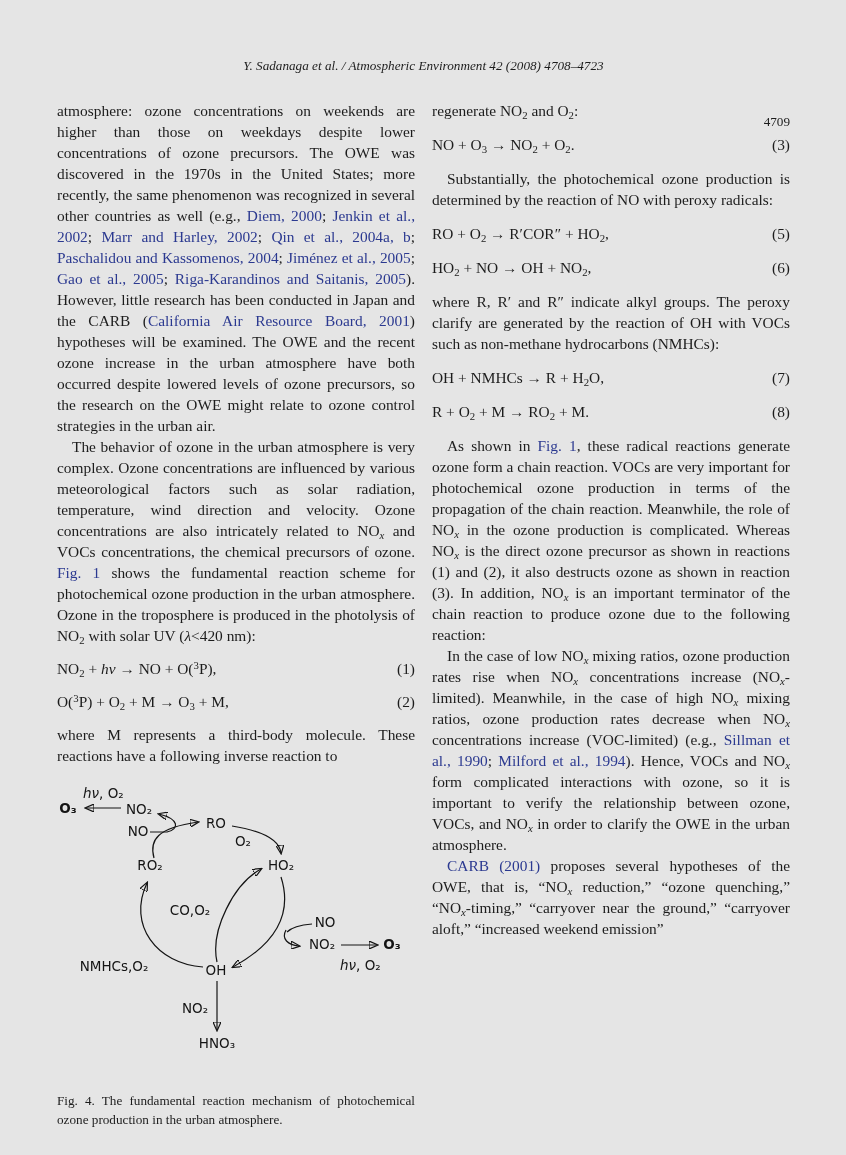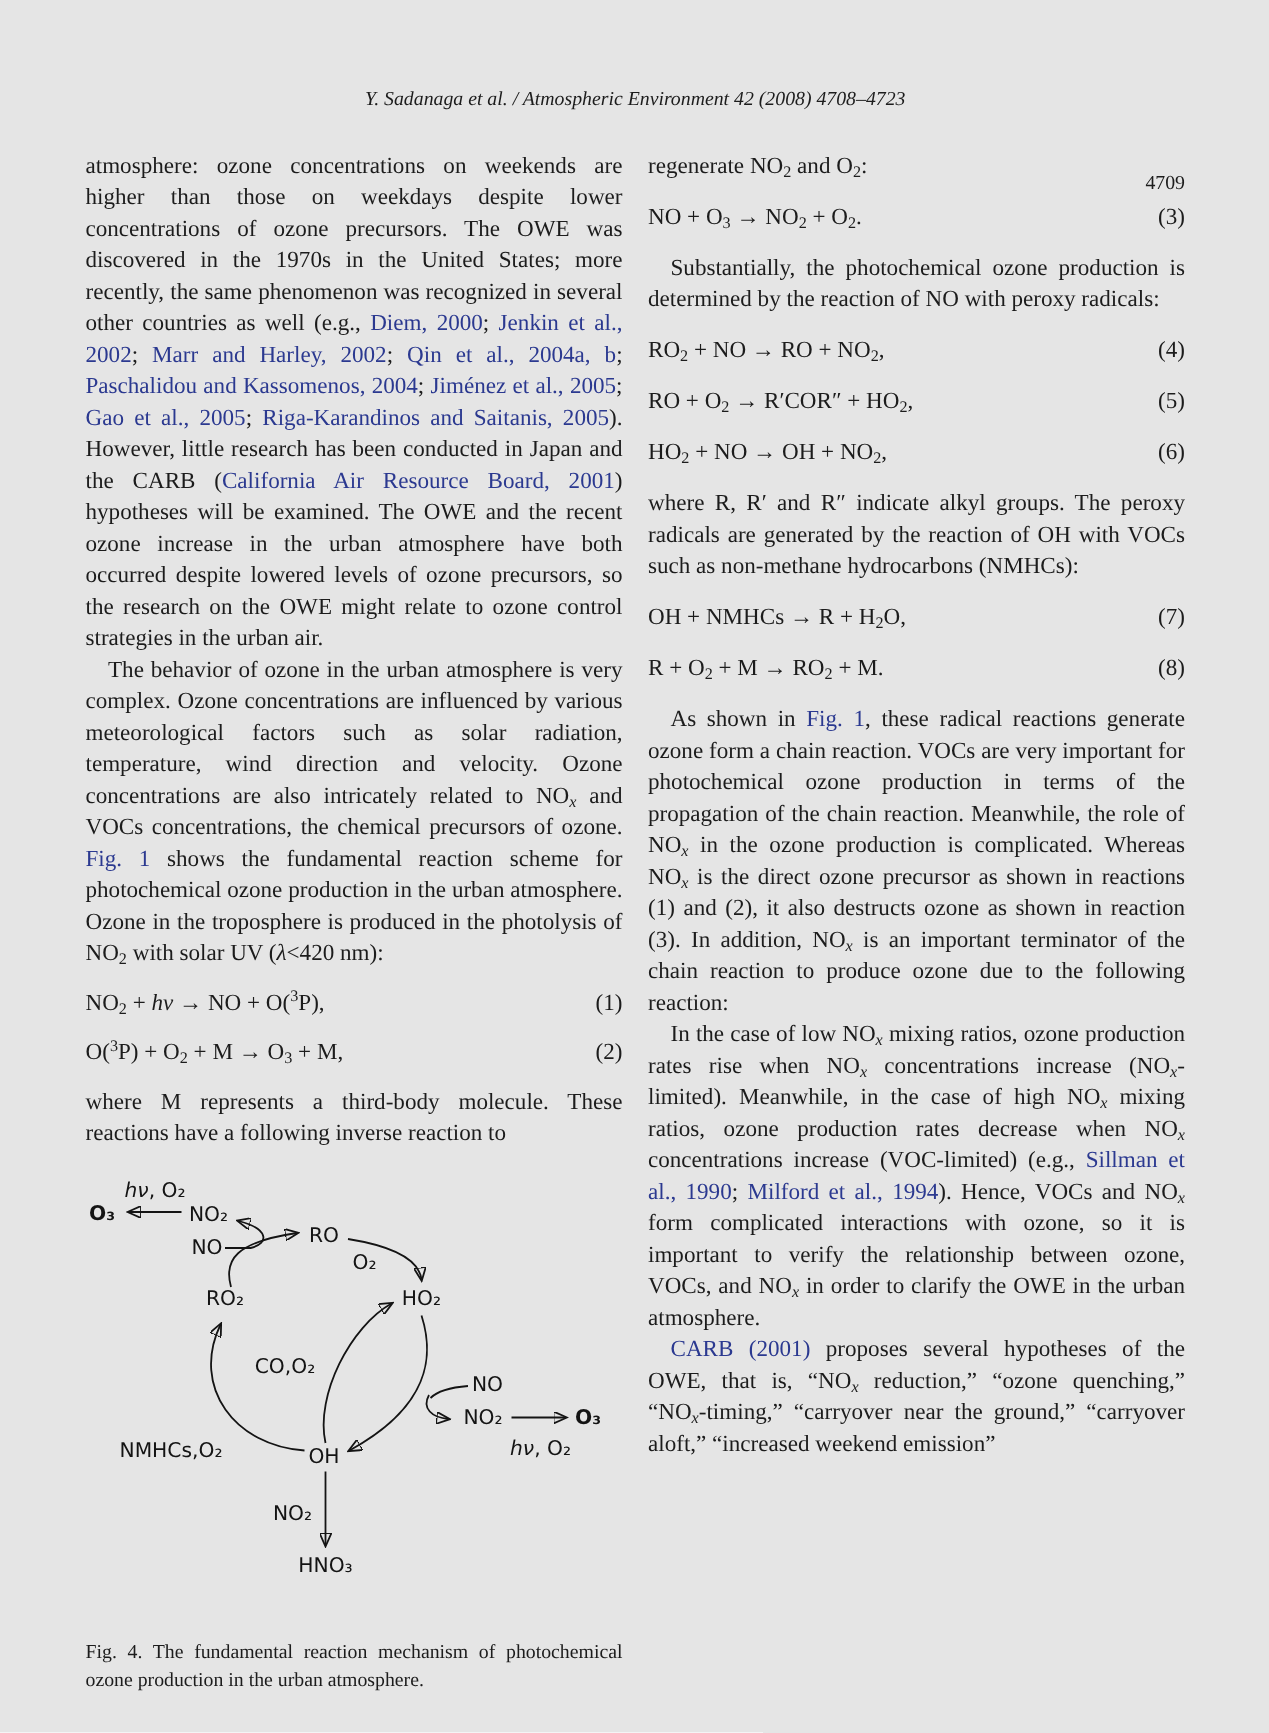--- a/index.html
+++ b/index.html
@@ -124,33 +124,29 @@
       <p>regenerate NO<span class="sb">2</span> and O<span class="sb">2</span>:</p>
 
       <div class="eq">
         <span class="eq-body">NO + O<span class="sb">3</span> → NO<span class="sb">2</span> + O<span class="sb">2</span>.</span>
         <span class="eq-num">(3)</span>
       </div>
 
       <p class="ind">Substantially, the photochemical ozone production is determined by the reaction of NO with peroxy radicals:</p>
 
       <div class="eq">
-        <span class="eq-body">RO<span class="sb">2</span> + NO → RO + NO<span class="sb">2</span>,</span>
-        <span class="eq-num">(4)</span>
-      </div>
-      <div class="eq">
         <span class="eq-body">RO + O<span class="sb">2</span> → R′COR″ + HO<span class="sb">2</span>,</span>
         <span class="eq-num">(5)</span>
       </div>
       <div class="eq">
         <span class="eq-body">HO<span class="sb">2</span> + NO → OH + NO<span class="sb">2</span>,</span>
         <span class="eq-num">(6)</span>
       </div>
 
-      <p>where R, R′ and R″ indicate alkyl groups. The peroxy radicals are generated by the reaction of OH with VOCs such as non-methane hydrocarbons (NMHCs):</p>
+      <p>where R, R′ and R″ indicate alkyl groups. The peroxy clarify are generated by the reaction of OH with VOCs such as non-methane hydrocarbons (NMHCs):</p>
 
       <div class="eq">
         <span class="eq-body">OH + NMHCs → R + H<span class="sb">2</span>O,</span>
         <span class="eq-num">(7)</span>
       </div>
       <div class="eq">
         <span class="eq-body">R + O<span class="sb">2</span> + M → RO<span class="sb">2</span> + M.</span>
         <span class="eq-num">(8)</span>
       </div>
 

